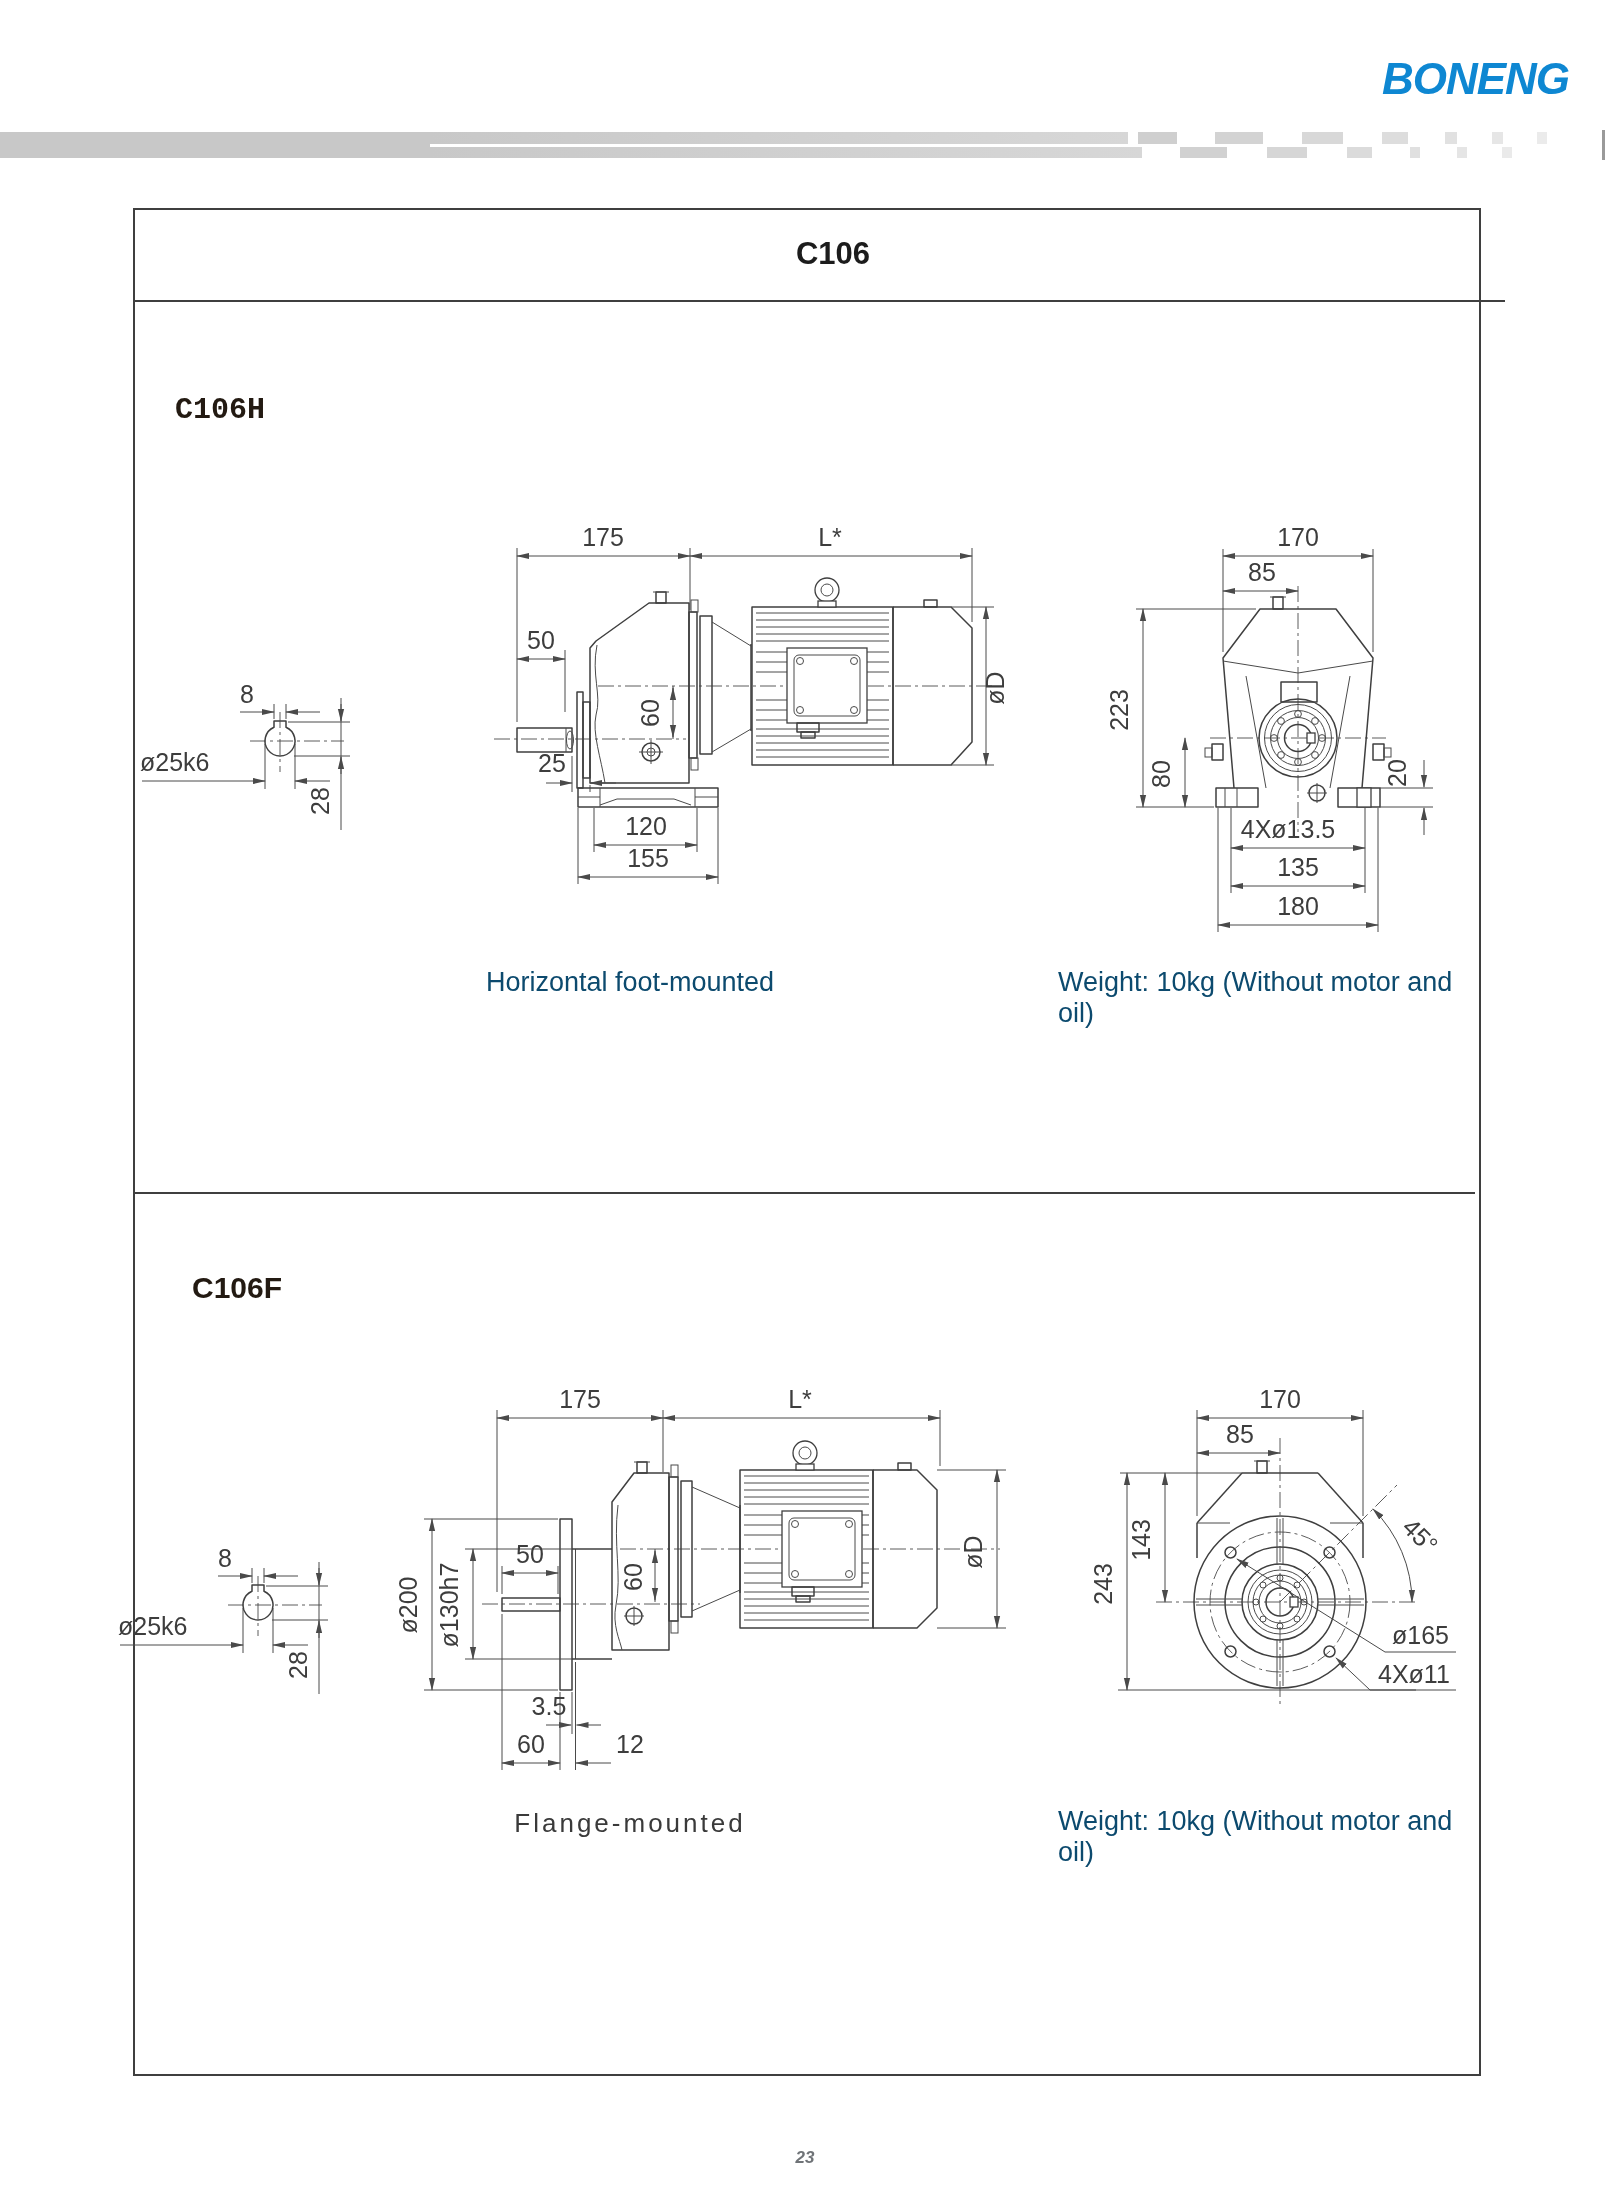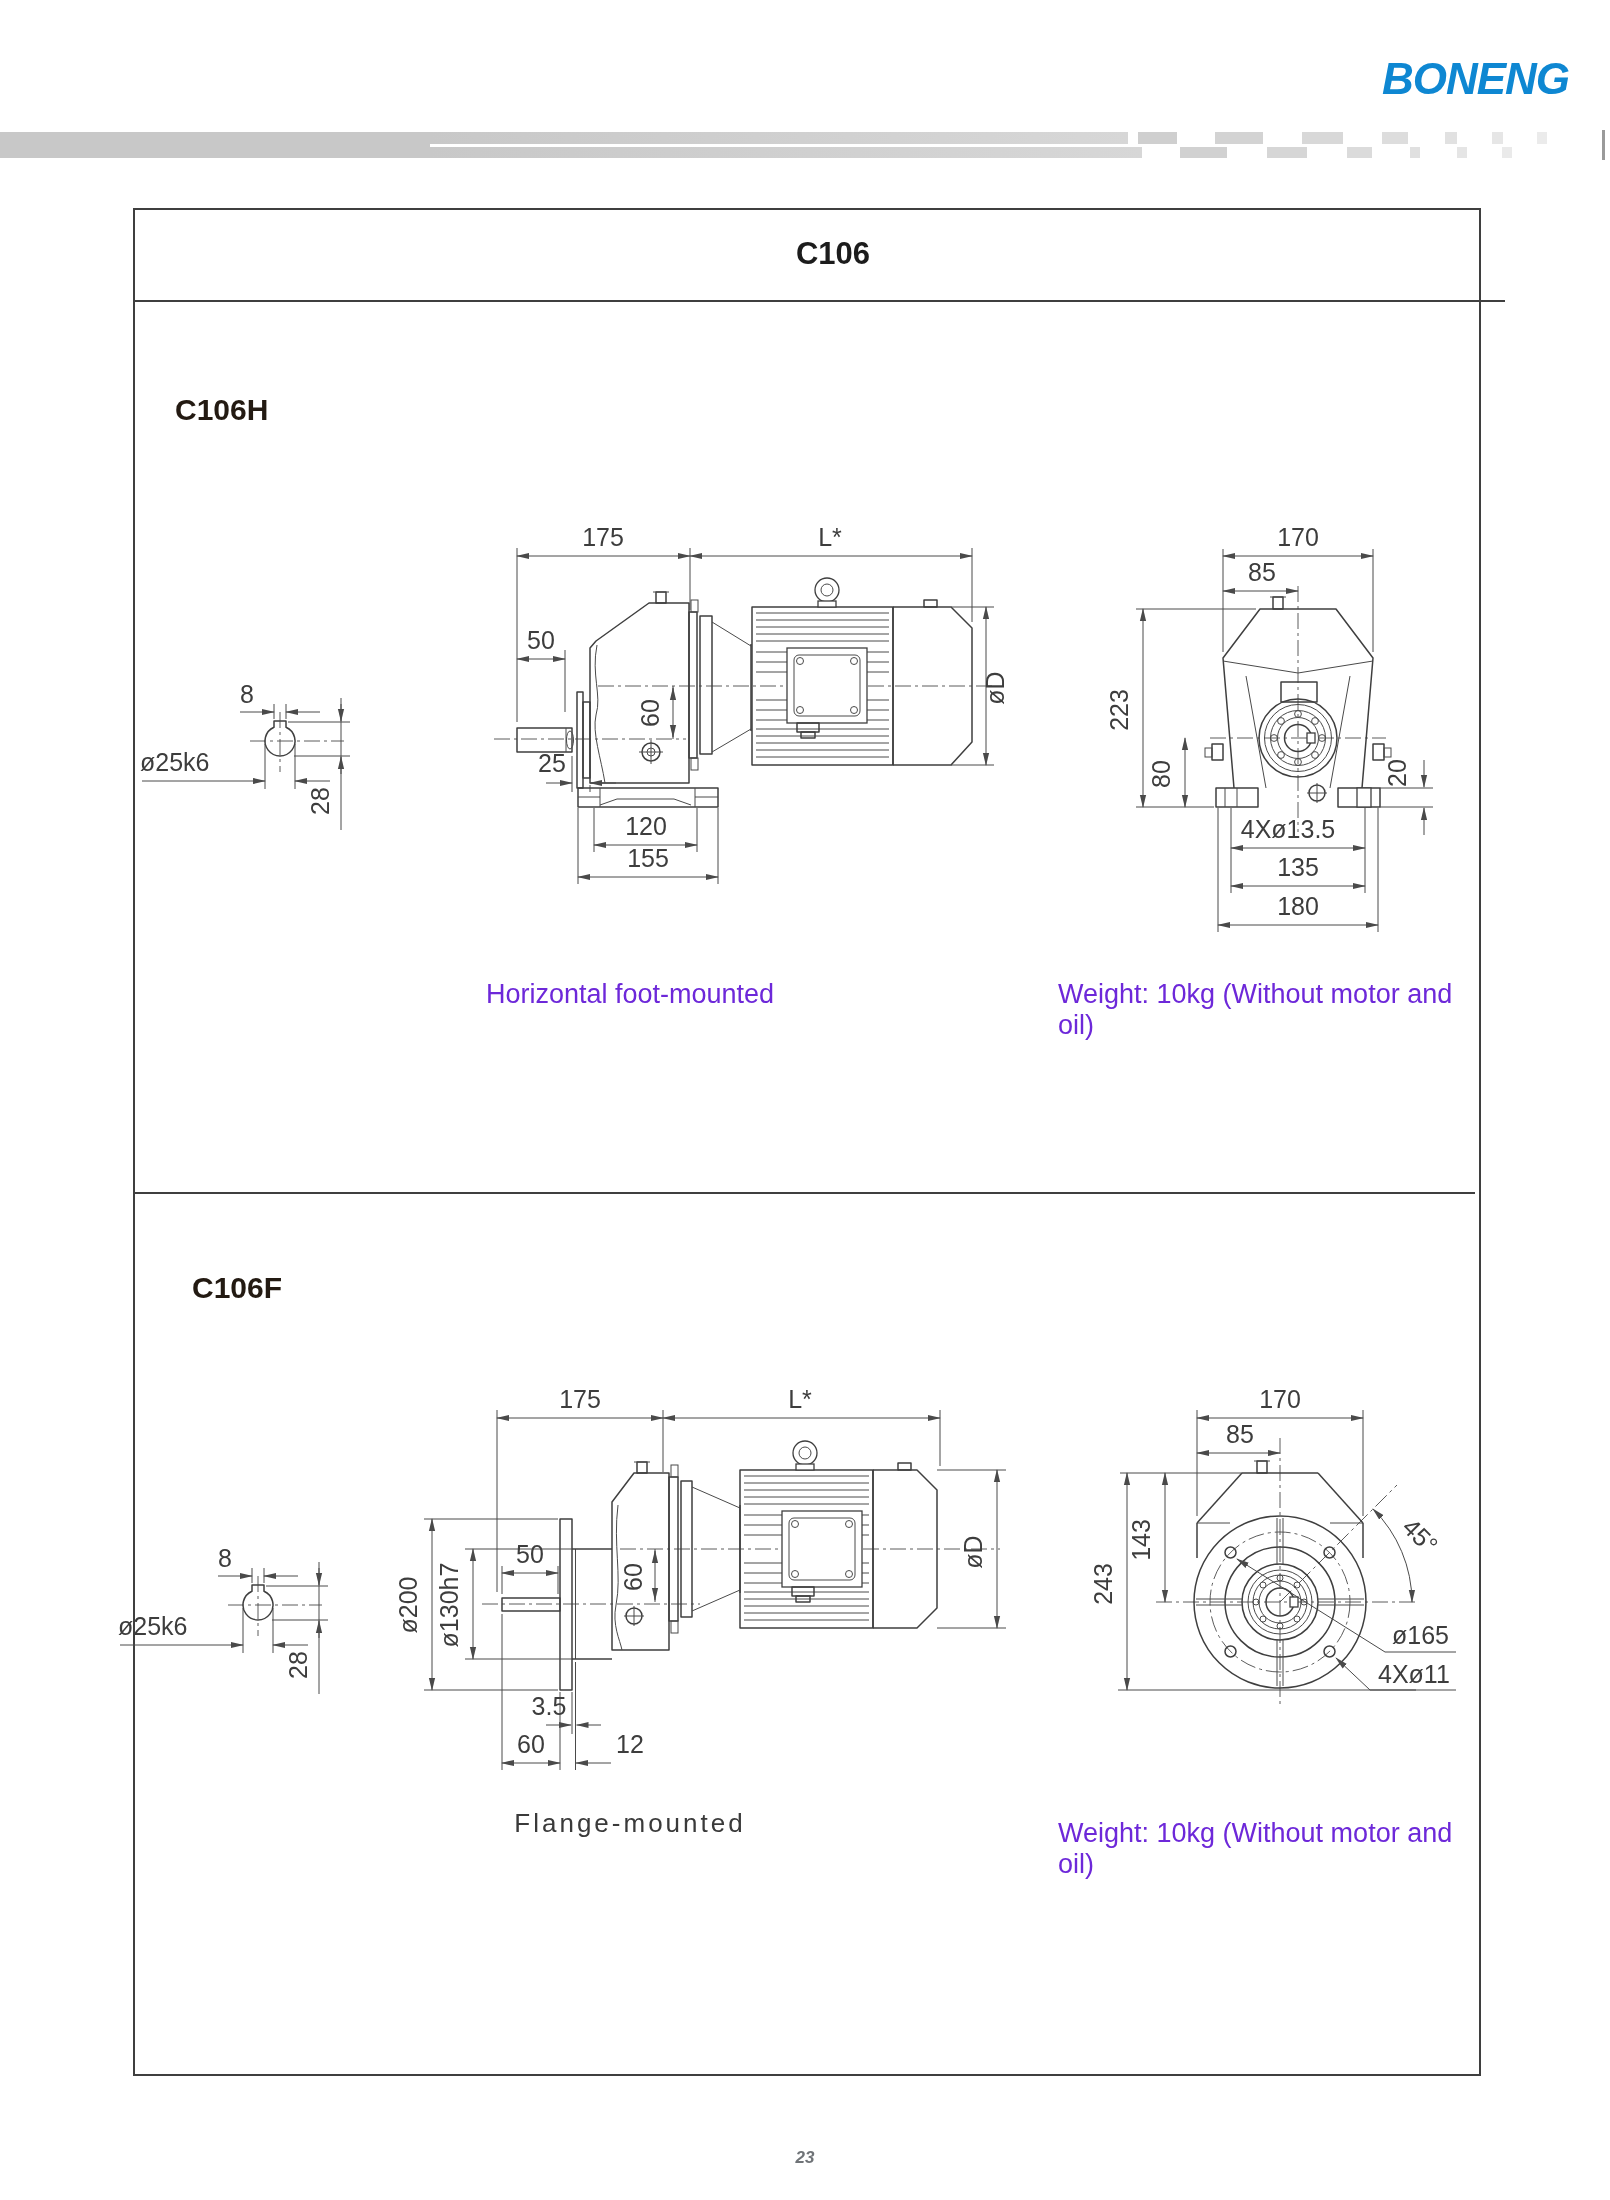--- a/index.html
+++ b/index.html
@@ -10,21 +10,21 @@
   #logo{left:1330px;top:50px;width:215px;text-align:right;font-size:44px;line-height:58px;
         font-style:italic;font-weight:900;color:#0e87d2;letter-spacing:-1px;margin-left:24px;}
   .band{background:#c8c8c8;}
   .dash{position:absolute;height:12px;}
   
   #sheet{left:133px;top:208px;width:1344px;height:1864px;border:2px solid #3f3f3f;}
   #title-row{left:133px;top:208px;width:1344px;height:92px;border-bottom:2px solid #3f3f3f;
              display:flex;align-items:center;justify-content:center;font-size:31px;font-weight:bold;color:#1c1c1c;padding-left:28px;}
   #divider{left:135px;top:1192px;width:1340px;height:0;border-top:2px solid #3f3f3f;}
   .sec-label{font-size:30px;font-weight:bold;color:#231a12;}
-  .caption{font-size:27px;color:#6d28d9;margin-top:12px;}
+  .caption{font-size:27px;color:#0c4a6e;}
   .serifcap{font-family:Liberation Sans, sans-serif;letter-spacing:3px;font-size:26px;color:#3a3a3a;}
   
   #contact{left:0;top:2102px;width:1610px;text-align:center;font-size:23px;color:#1f1f1f;}
   #pagenum{left:0;top:2148px;width:1610px;text-align:center;font-size:17px;color:#6f7377;font-weight:bold;font-style:italic;}
   
   svg text{font-family:"Liberation Sans",sans-serif;}
   .ol{fill:none;stroke:#3f3f3f;stroke-width:1.5;stroke-linejoin:round;}
   .tl{fill:none;stroke:#4a4a4a;stroke-width:1;}
   .dim{fill:none;stroke:#4a4a4a;stroke-width:1;}
   .cl{fill:none;stroke:#4a4a4a;stroke-width:0.9;stroke-dasharray:16 4 3 4;}
@@ -58,21 +58,21 @@
     <div class="dash" style="left:1410px;top:147px;width:10px;height:11px;background:#e0e0e0;"></div>
     <div class="dash" style="left:1457px;top:147px;width:10px;height:11px;background:#e5e5e5;"></div>
     <div class="dash" style="left:1502px;top:147px;width:10px;height:11px;background:#eaeaea;"></div>
     <div class="dash" style="left:1602px;top:130px;width:3px;height:30px;background:#9a9a9a;"></div>
   </div>
 
   <div id="sheet" class="abs"></div>
   <div id="title-row" class="abs">C106</div>
   <div id="divider" class="abs"></div>
 
-  <div class="abs sec-label" style="left:175px;top:393px;">C106H</div>
+  <div class="abs sec-label" style="left:175px;top:393px;font-family:Liberation Mono, monospace;">C106H</div>
   <div class="abs sec-label" style="left:192px;top:1271px;">C106F</div>
 
   <div class="abs caption" style="left:430px;top:967px;width:400px;text-align:center;">Horizontal foot-mounted</div>
   <div class="abs caption" style="left:1058px;top:967px;width:420px;">Weight: 10kg (Without motor and oil)</div>
   <div class="abs serifcap" style="left:430px;top:1808px;width:400px;text-align:center;">Flange-mounted</div>
   <div class="abs caption" style="left:1058px;top:1806px;width:420px;">Weight: 10kg (Without motor and oil)</div>
 
   <div id="pagenum" class="abs">23</div>
 
   <svg class="abs" style="left:0;top:0;" width="1610" height="2200" viewBox="0 0 1610 2200">

